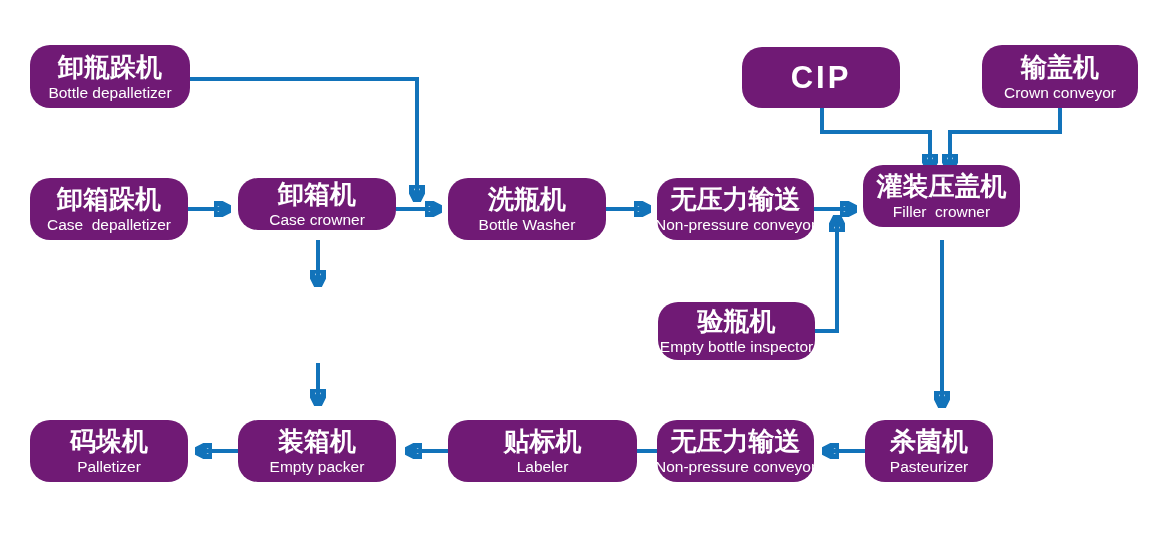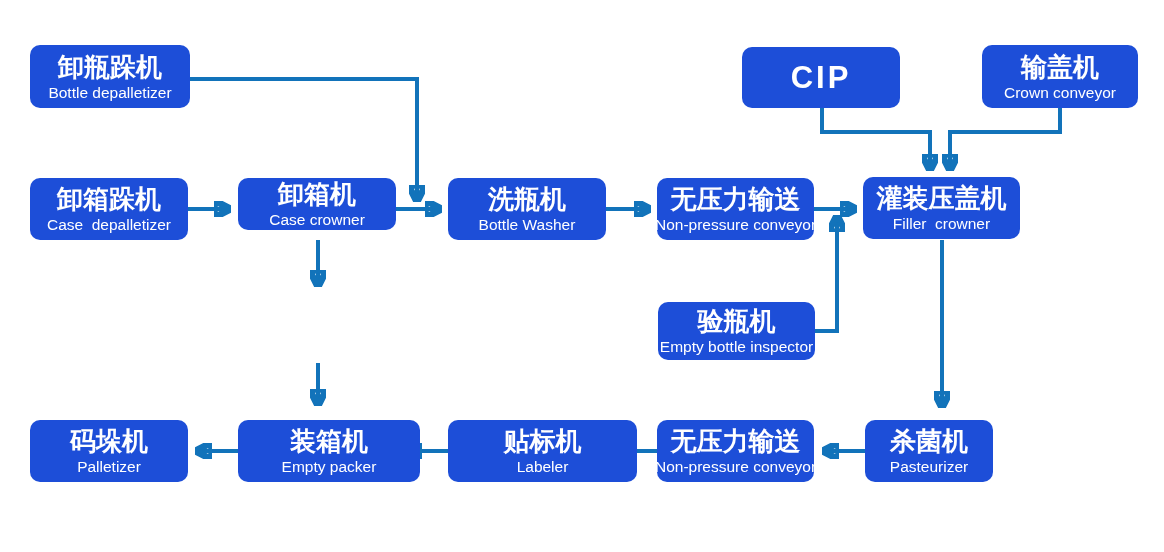--- a/index.html
+++ b/index.html
@@ -2,22 +2,22 @@
 <html><head>
 <meta charset="utf-8">
 <style>
   html,body{margin:0;padding:0;background:#ffffff;}
   body{font-family:"Liberation Sans","DejaVu Sans",sans-serif;}
   .canvas{position:relative;width:1164px;height:552px;background:#ffffff;overflow:hidden;}
   .edges{position:absolute;left:0;top:0;width:1164px;height:552px;pointer-events:none;}
   .edges path{stroke:#1273BA;stroke-width:4;fill:none;}
   .node{
     position:absolute;
-    background:#1d4ed8;
-    border-radius:10px;
+    background:#701a75;
+    border-radius:20px;
     color:#ffffff;
     display:flex;flex-direction:column;
     align-items:center;justify-content:center;
     text-align:center;
     box-sizing:border-box;
   }
   .node .zh{font-weight:bold;font-size:26px;line-height:31px;white-space:pre;}
   .node .en{font-weight:normal;font-size:15.5px;line-height:19px;white-space:pre;}
   .node.cip .zh{font-size:31px;letter-spacing:3px;line-height:36px;}
 </style>
@@ -76,37 +76,37 @@
   <div class="node" style="left:448px;top:178px;width:158px;height:62px">
     <div class="zh">洗瓶机</div>
     <div class="en">Bottle Washer</div>
   </div>
 
   <div class="node" style="left:657px;top:178px;width:157px;height:62px">
     <div class="zh">无压力输送</div>
     <div class="en">Non-pressure conveyor</div>
   </div>
 
-  <div class="node" style="left:863px;top:177px;width:157px;height:62px">
+  <div class="node" style="left:863px;top:165px;width:157px;height:62px">
     <div class="zh">灌装压盖机</div>
     <div class="en">Filler  crowner</div>
   </div>
 
 
   <div class="node" style="left:658px;top:302px;width:157px;height:58px">
     <div class="zh">验瓶机</div>
     <div class="en">Empty bottle inspector</div>
   </div>
 
   <div class="node" style="left:30px;top:420px;width:158px;height:62px">
     <div class="zh">码垛机</div>
     <div class="en">Palletizer</div>
   </div>
 
-  <div class="node" style="left:238px;top:420px;width:182px;height:62px">
+  <div class="node" style="left:238px;top:420px;width:158px;height:62px">
     <div class="zh">装箱机</div>
     <div class="en">Empty packer</div>
   </div>
 
   <div class="node" style="left:448px;top:420px;width:189px;height:62px">
     <div class="zh">贴标机</div>
     <div class="en">Labeler</div>
   </div>
 
   <div class="node" style="left:657px;top:420px;width:157px;height:62px">

